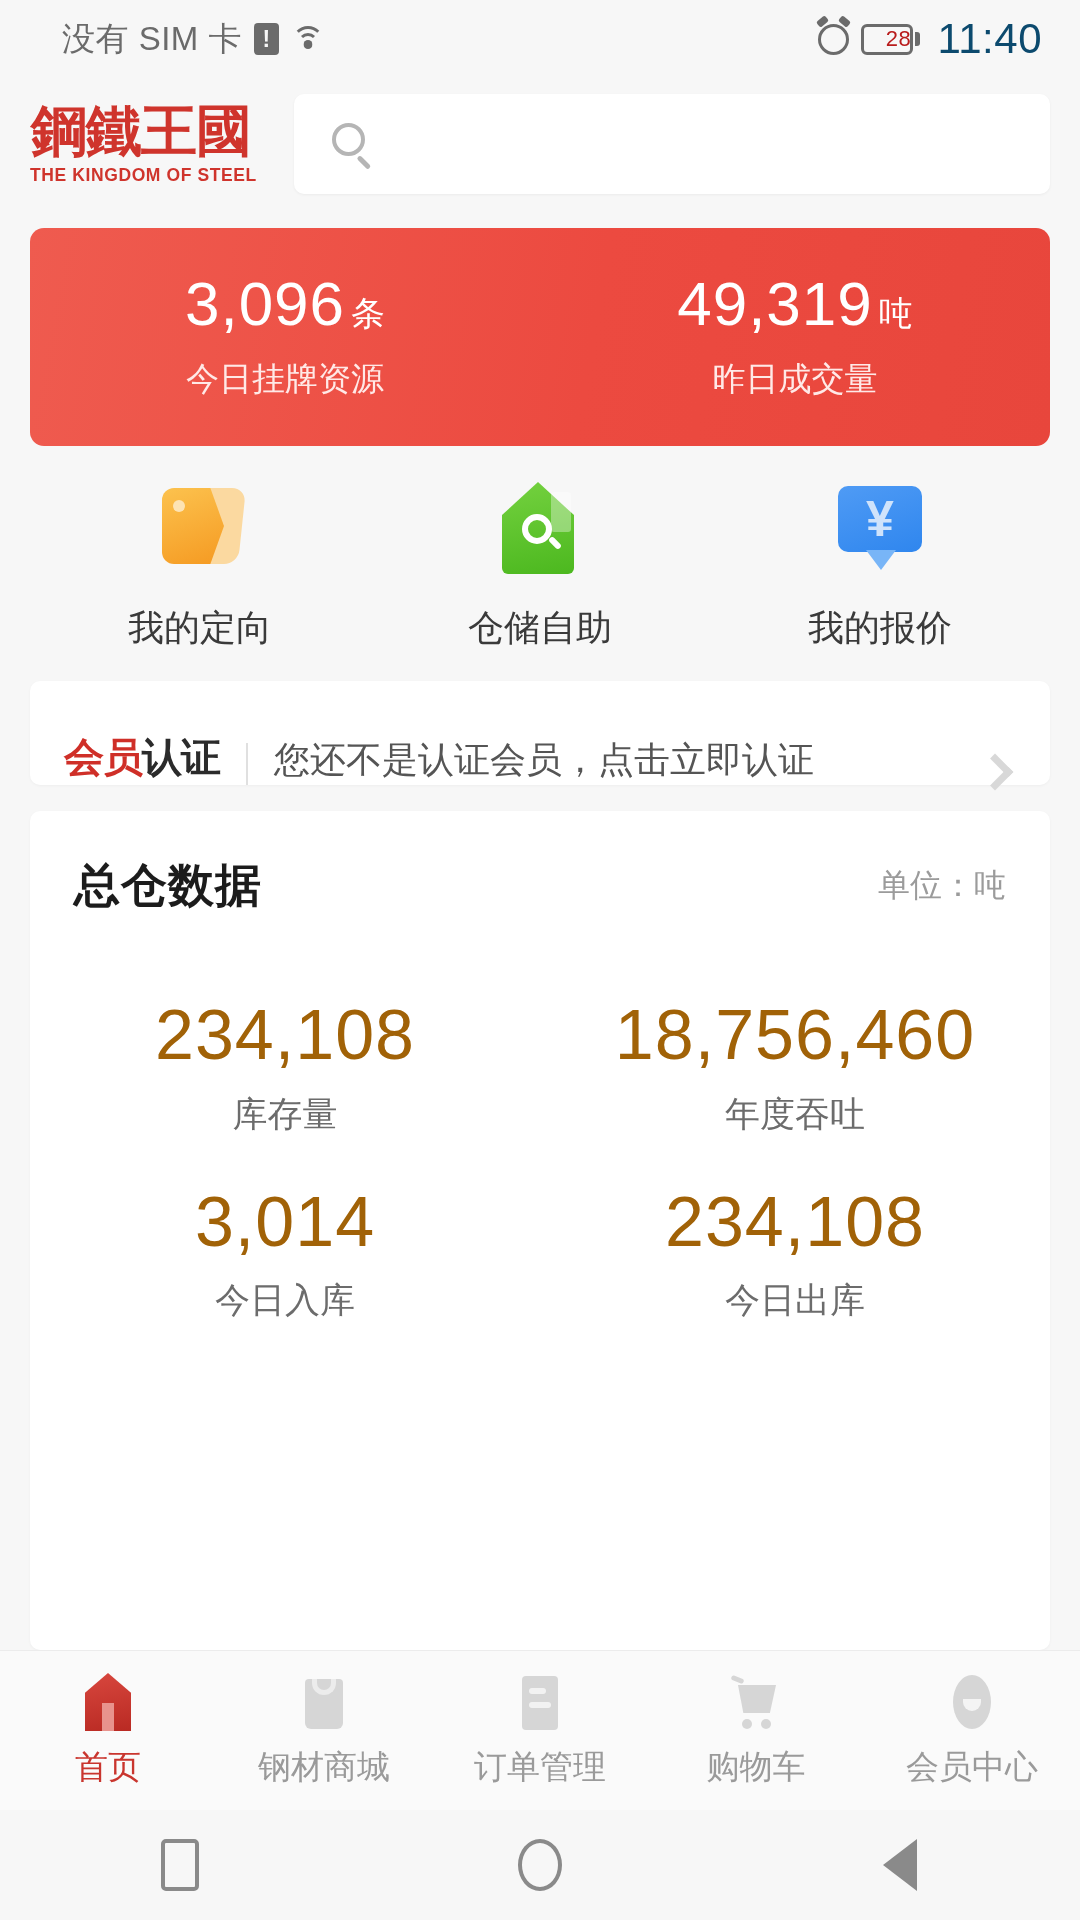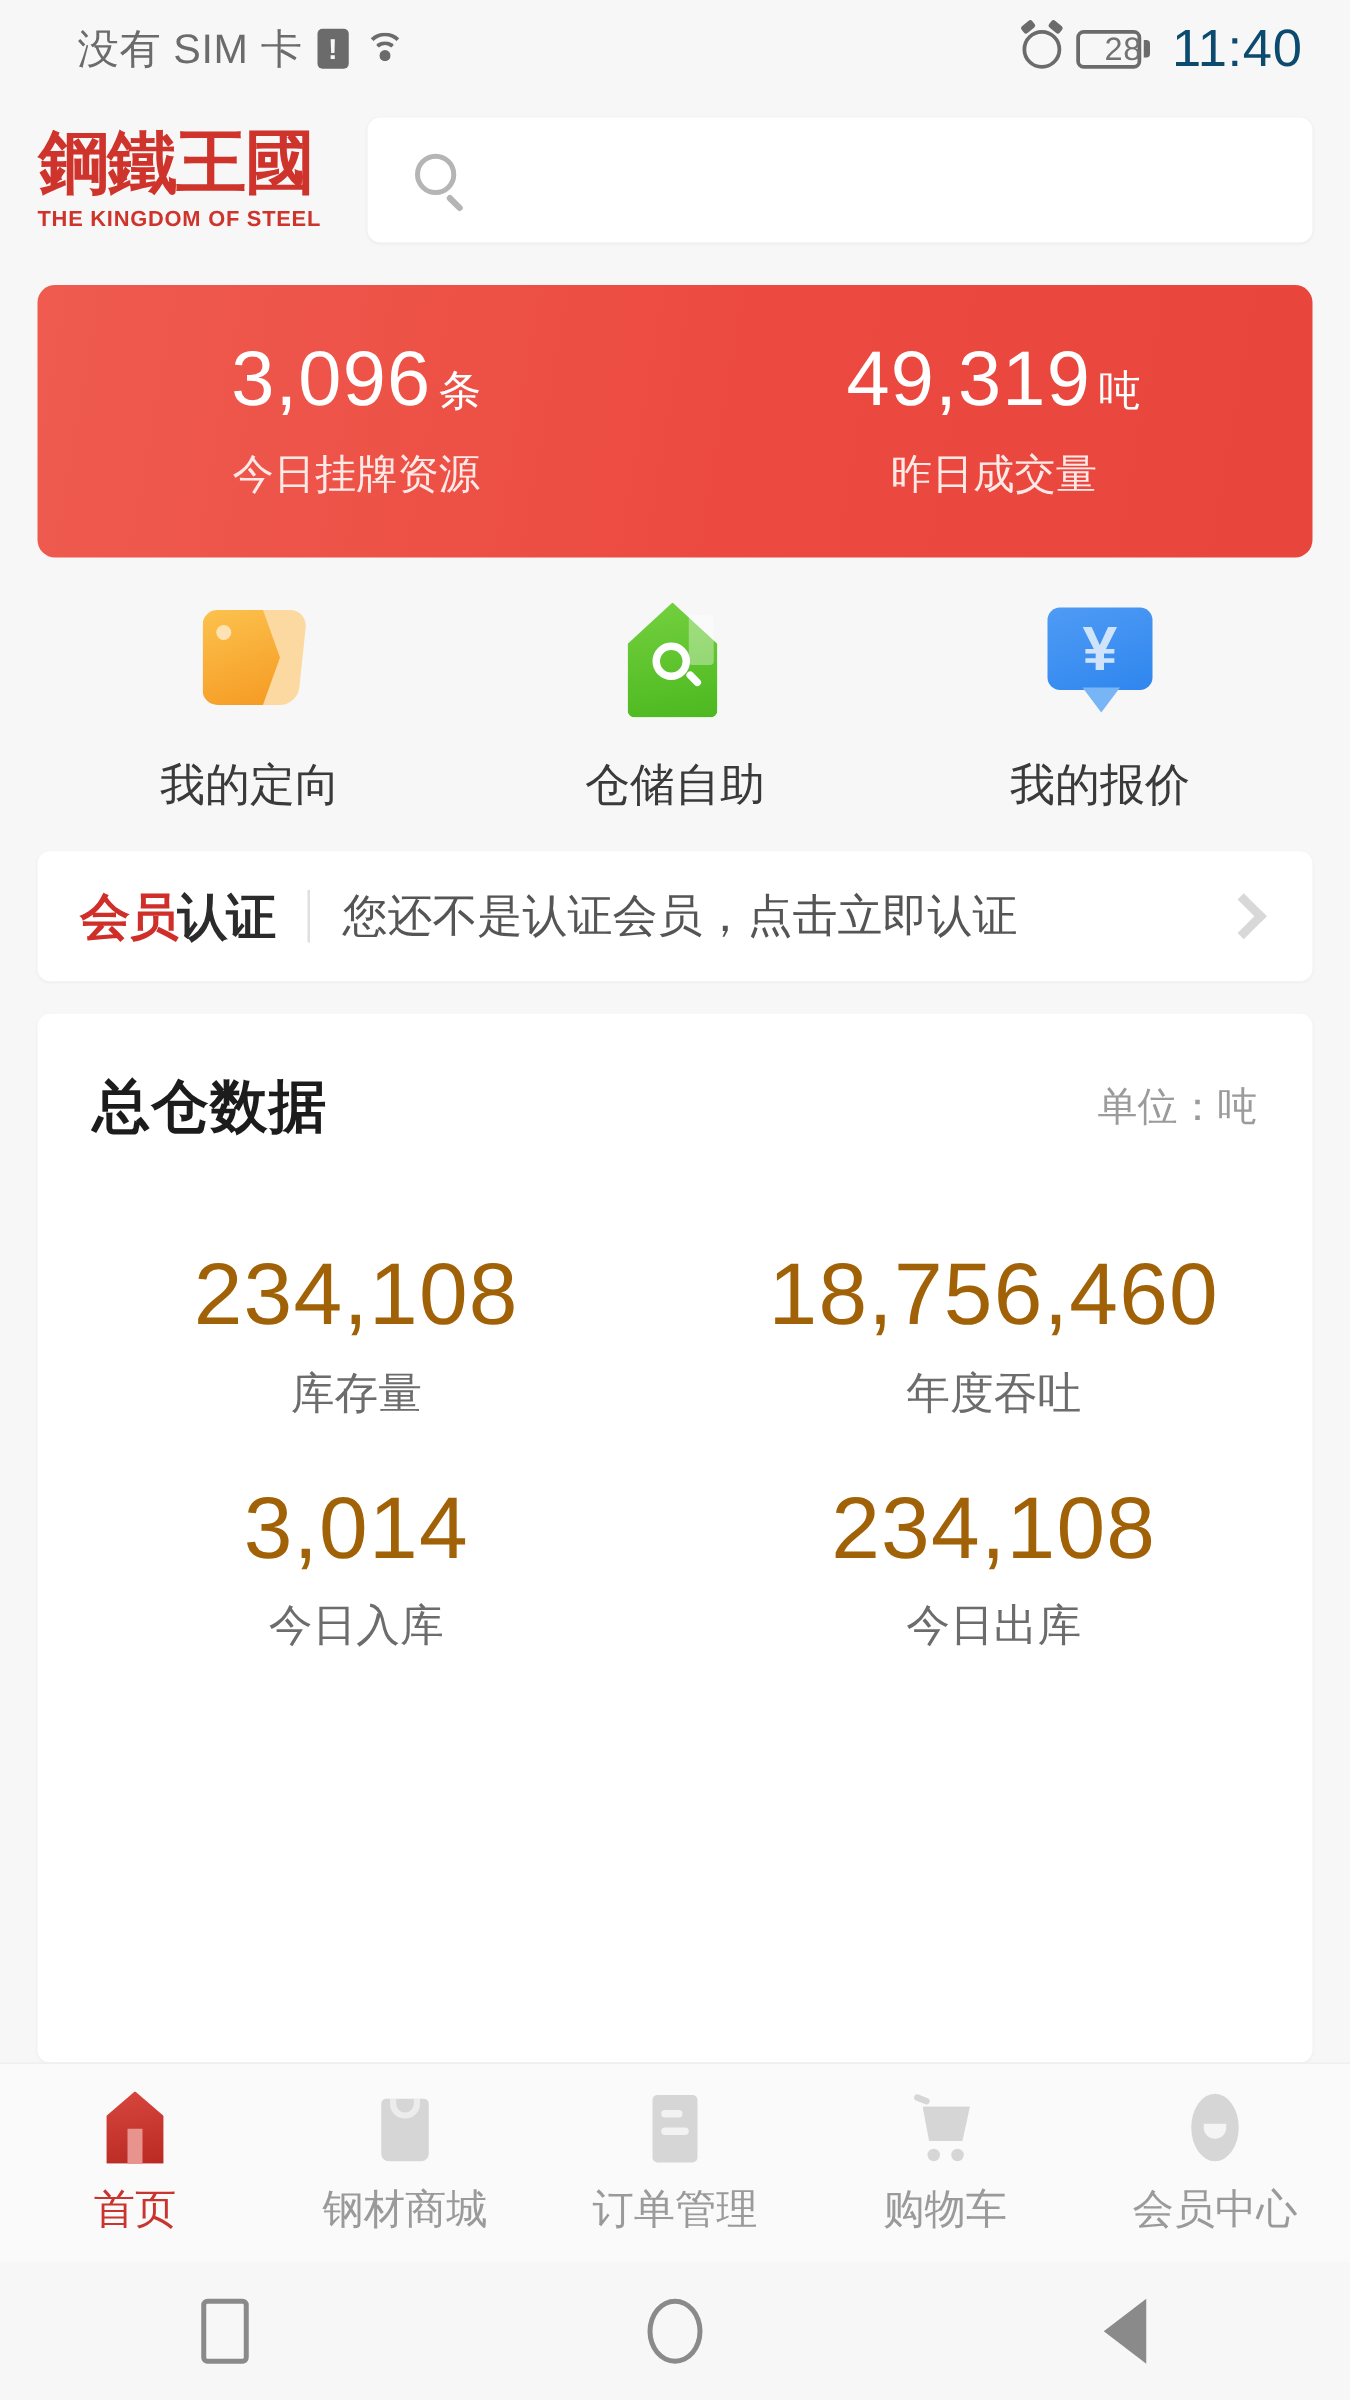--- a/index.html
+++ b/index.html
@@ -39,21 +39,21 @@
   .alarm::before, .alarm::after {
     content:""; position:absolute; top:-9px; width:11px; height:7px;
     background:#6b6b6b; border-radius:2px;
   }
   .alarm::before { left:-4px; transform:rotate(-40deg); }
   .alarm::after  { right:-4px; transform:rotate(40deg); }
   .battery { display:flex; align-items:center; }
   .battery .body {
     width:52px; height:31px; border:3.5px solid #6b6b6b; border-radius:6px;
     display:flex; align-items:center; justify-content:center;
-    font-size:26px; color:#737373; line-height:1;padding-left:24px;
+    font-size:22px; color:#b91c1c; line-height:1;padding-left:24px;
   }
   .battery .tip { width:5px; height:14px; background:#6b6b6b; border-radius:0 3px 3px 0; margin-left:2px; }
   .clock { font-size:42px; color:#0c4a6e; margin-left:6px; }
 
   
   .header { flex:0 0 132px; display:flex; align-items:center; padding:0 30px; }
   .logo { width:222px; flex:0 0 222px; text-align:center; }
   .logo .cn {
     font-size:56px; font-weight:bold; color:#cf342c;
     letter-spacing:-1px; line-height:1.05;
@@ -161,21 +161,21 @@
   }
   .ic-bubble .yen {
     position:absolute; left:0; top:12px; width:104px; height:66px;
     display:flex; align-items:center; justify-content:center;
     color:#cfe3fb; font-size:50px; font-weight:bold; line-height:1;
   }
 
   
   .member {
     margin:0 30px; flex:0 0 104px; background:#fff; border-radius:10px;
-    display:flex; align-items:center; padding:0 30px 0 34px;
+    display:flex; align-items:flex-end; padding:0 30px 0 34px;
     box-shadow:0 1px 3px rgba(0,0,0,.04);
   }
   .m-badge { display:flex; align-items:baseline; font-size:40px; font-weight:bold; letter-spacing:-1px; }
   .m-badge .a { color:#cf2f28; }
   .m-badge .b { color:#2b2b2b; }
   .m-div { width:2px; height:42px; background:#e0e0e0; margin:0 26px; }
   .m-text { flex:1; font-size:36px; color:#555; }
   .chev-r {
     width:26px; height:26px; border-right:7px solid #d8d8d8;
     border-top:7px solid #d8d8d8; transform:rotate(45deg); margin-right:12px;

